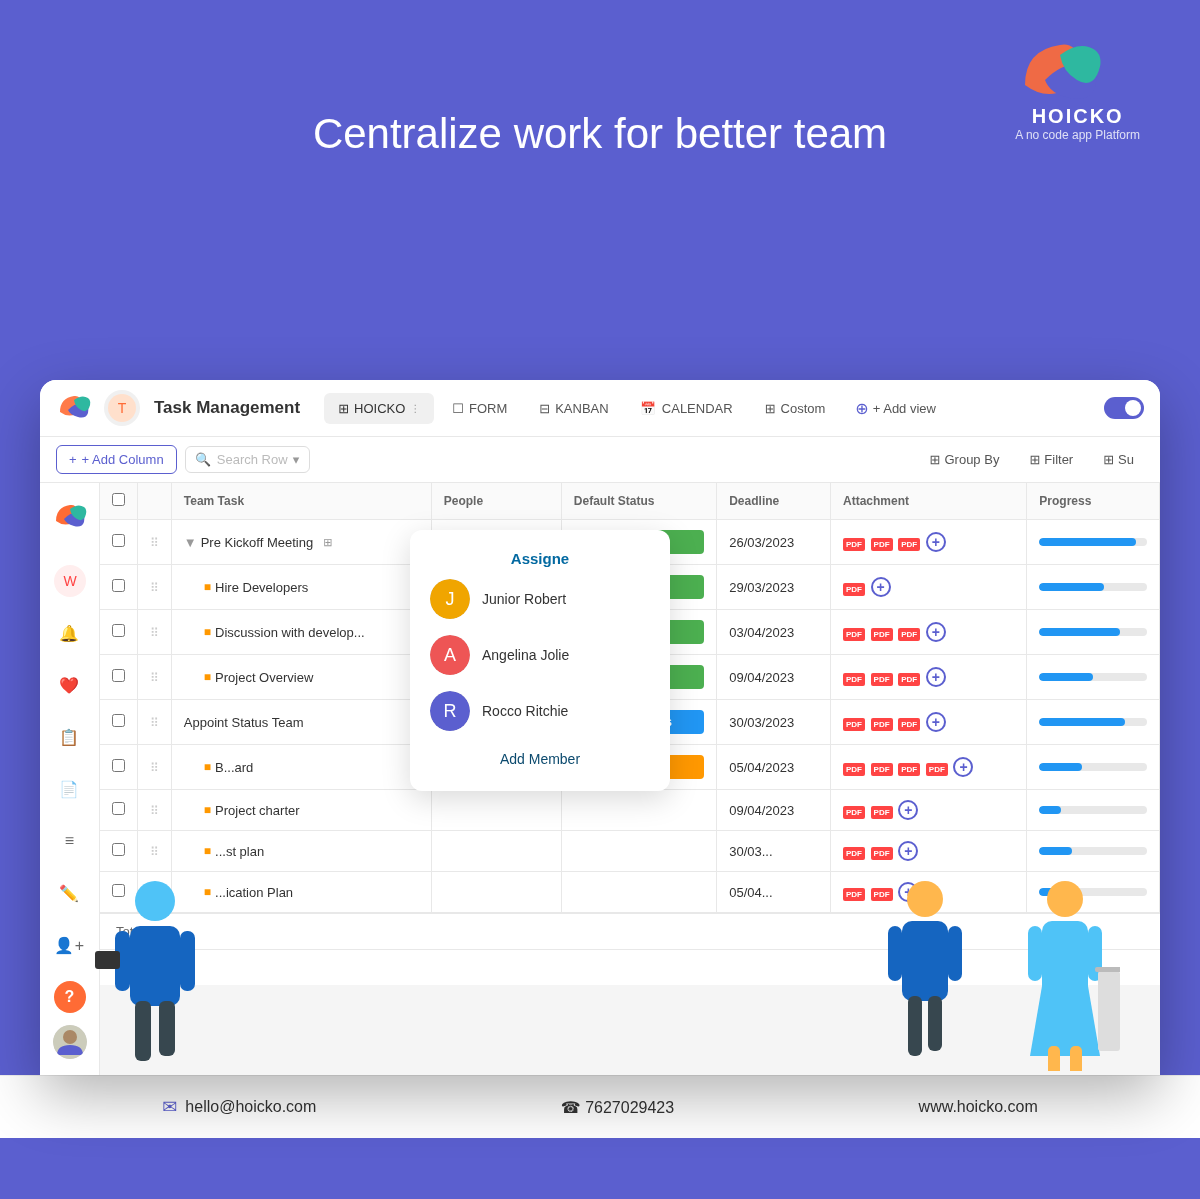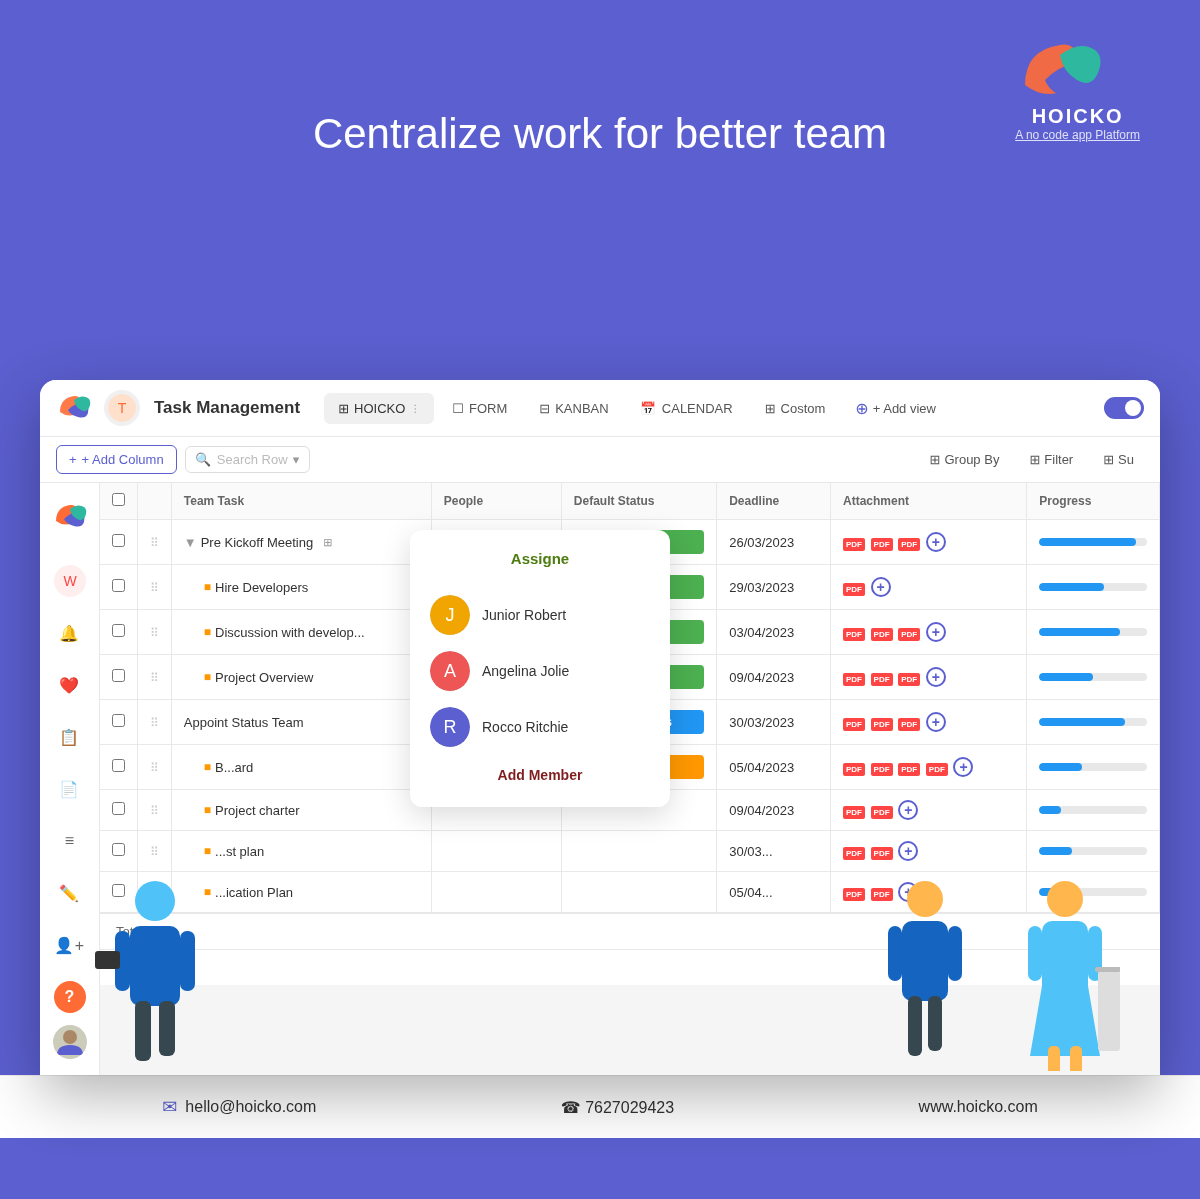--- a/index.html
+++ b/index.html
@@ -29,21 +29,20 @@
     .logo-text {
       font-size: 20px;
       font-weight: 900;
       color: white;
       letter-spacing: 2px;
     }
 
     .logo-tagline {
       font-size: 12px;
       color: rgba(255,255,255,0.8);
-      text-decoration: underline;
     }
 
     .headline {
       margin-top: 80px;
       text-align: center;
     }
 
     .headline-line1 {
       font-size: 42px;
       color: white;
@@ -465,22 +464,22 @@
       box-shadow: 0 8px 30px rgba(0,0,0,0.15);
       padding: 20px;
       width: 260px;
       z-index: 100;
     }
 
     .assignee-popup-title {
       font-size: 15px;
       font-weight: 700;
       text-align: center;
-      margin-bottom: 20px;
-      color: #4d7c0f;
+      margin-bottom: 4px;
+      color: #0369a1;
     }
 
     .assignee-item {
       display: flex;
       align-items: center;
       gap: 12px;
       padding: 8px 0;
     }
 
     .assignee-avatar {
@@ -497,22 +496,22 @@
 
     .assignee-name {
       font-size: 14px;
       color: #333;
     }
 
     .add-member-btn {
       text-align: center;
       padding: 12px 0 4px;
       font-size: 14px;
-      font-weight: 700;
-      color: #7f1d1d;
+      font-weight: 400;
+      color: #0c4a6e;
       cursor: pointer;
     }
 
     
     .footer {
       background: white;
       padding: 20px 40px;
       display: flex;
       align-items: center;
       justify-content: space-around;

